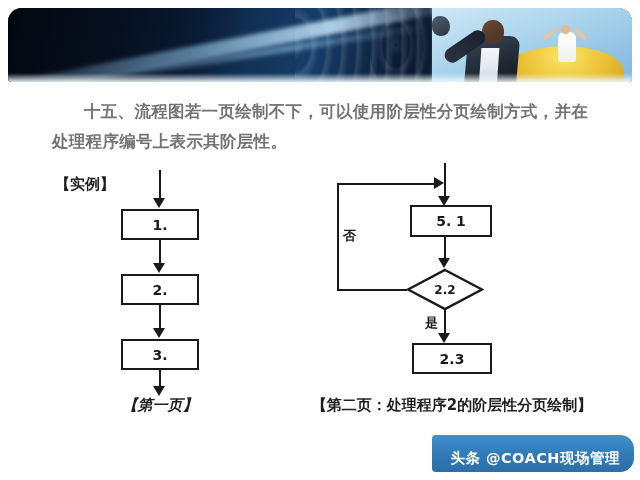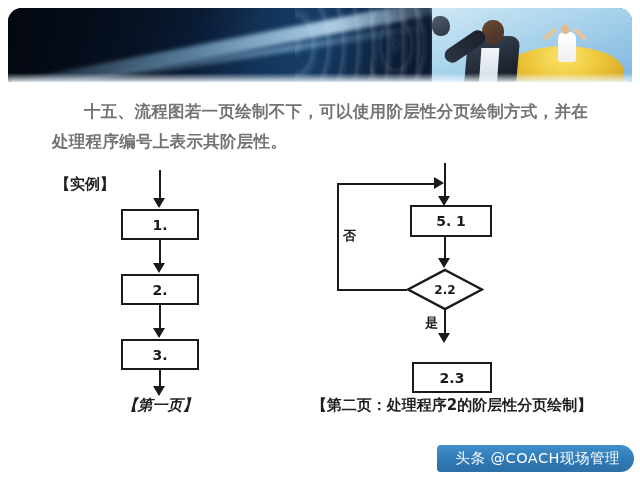--- a/index.html
+++ b/index.html
@@ -298,28 +298,28 @@
     font-weight: bold;
     color: #1a1a1a;
   }
 
   
   #watermark {
     position: absolute;
     right: 6px;
     bottom: 8px;
     height: 27px;
-    padding: 0 14px 0 18px;
+    padding: 10px 14px 0 18px;
     border-radius: 4px 14px 14px 4px;
     background: linear-gradient(180deg, #2f86c8 0%, #1f6fb0 55%, #1a639f 100%);
     display: flex;
     align-items: center;
     color: #ffffff;
     font-size: 14.5px;
-    font-weight: normal;
+    font-weight: bold;
     letter-spacing: 0.5px;
     opacity: 0.92;
   }
 </style>
 </head>
 <body>
 
 <div id="header-banner">
   <div class="banner-base"></div>
   <div class="banner-dark-wedge"></div>
@@ -403,21 +403,21 @@
       <polygon points="39,2 76,21.5 39,41 2,21.5" fill="#ffffff" stroke="#1a1a1a" stroke-width="2.5"></polygon>
     </svg>
     <div class="diamond-label">2.2</div>
   </div>
 
   <div class="edge-label" style="left:425px; top:314px;">是</div>
 
   <div class="vline" style="left:444px; top:310px; height:26px;"></div>
   <div class="arrow-down" style="left:438px; top:333px;"></div>
 
-  <div class="flow-box" style="left:412px; top:362px; width:80px; height:31px;">
+  <div class="flow-box" style="left:412px; top:343px; width:80px; height:31px;">
     <span>2.3</span>
   </div>
 
   <div class="caption" style="left:307px; top:396px; width:290px; text-align:center;">【第二页：处理程序2的阶层性分页绘制】</div>
 </div>
 
 <div id="watermark">
   <span>头条 @COACH现场管理</span>
 </div>
 

